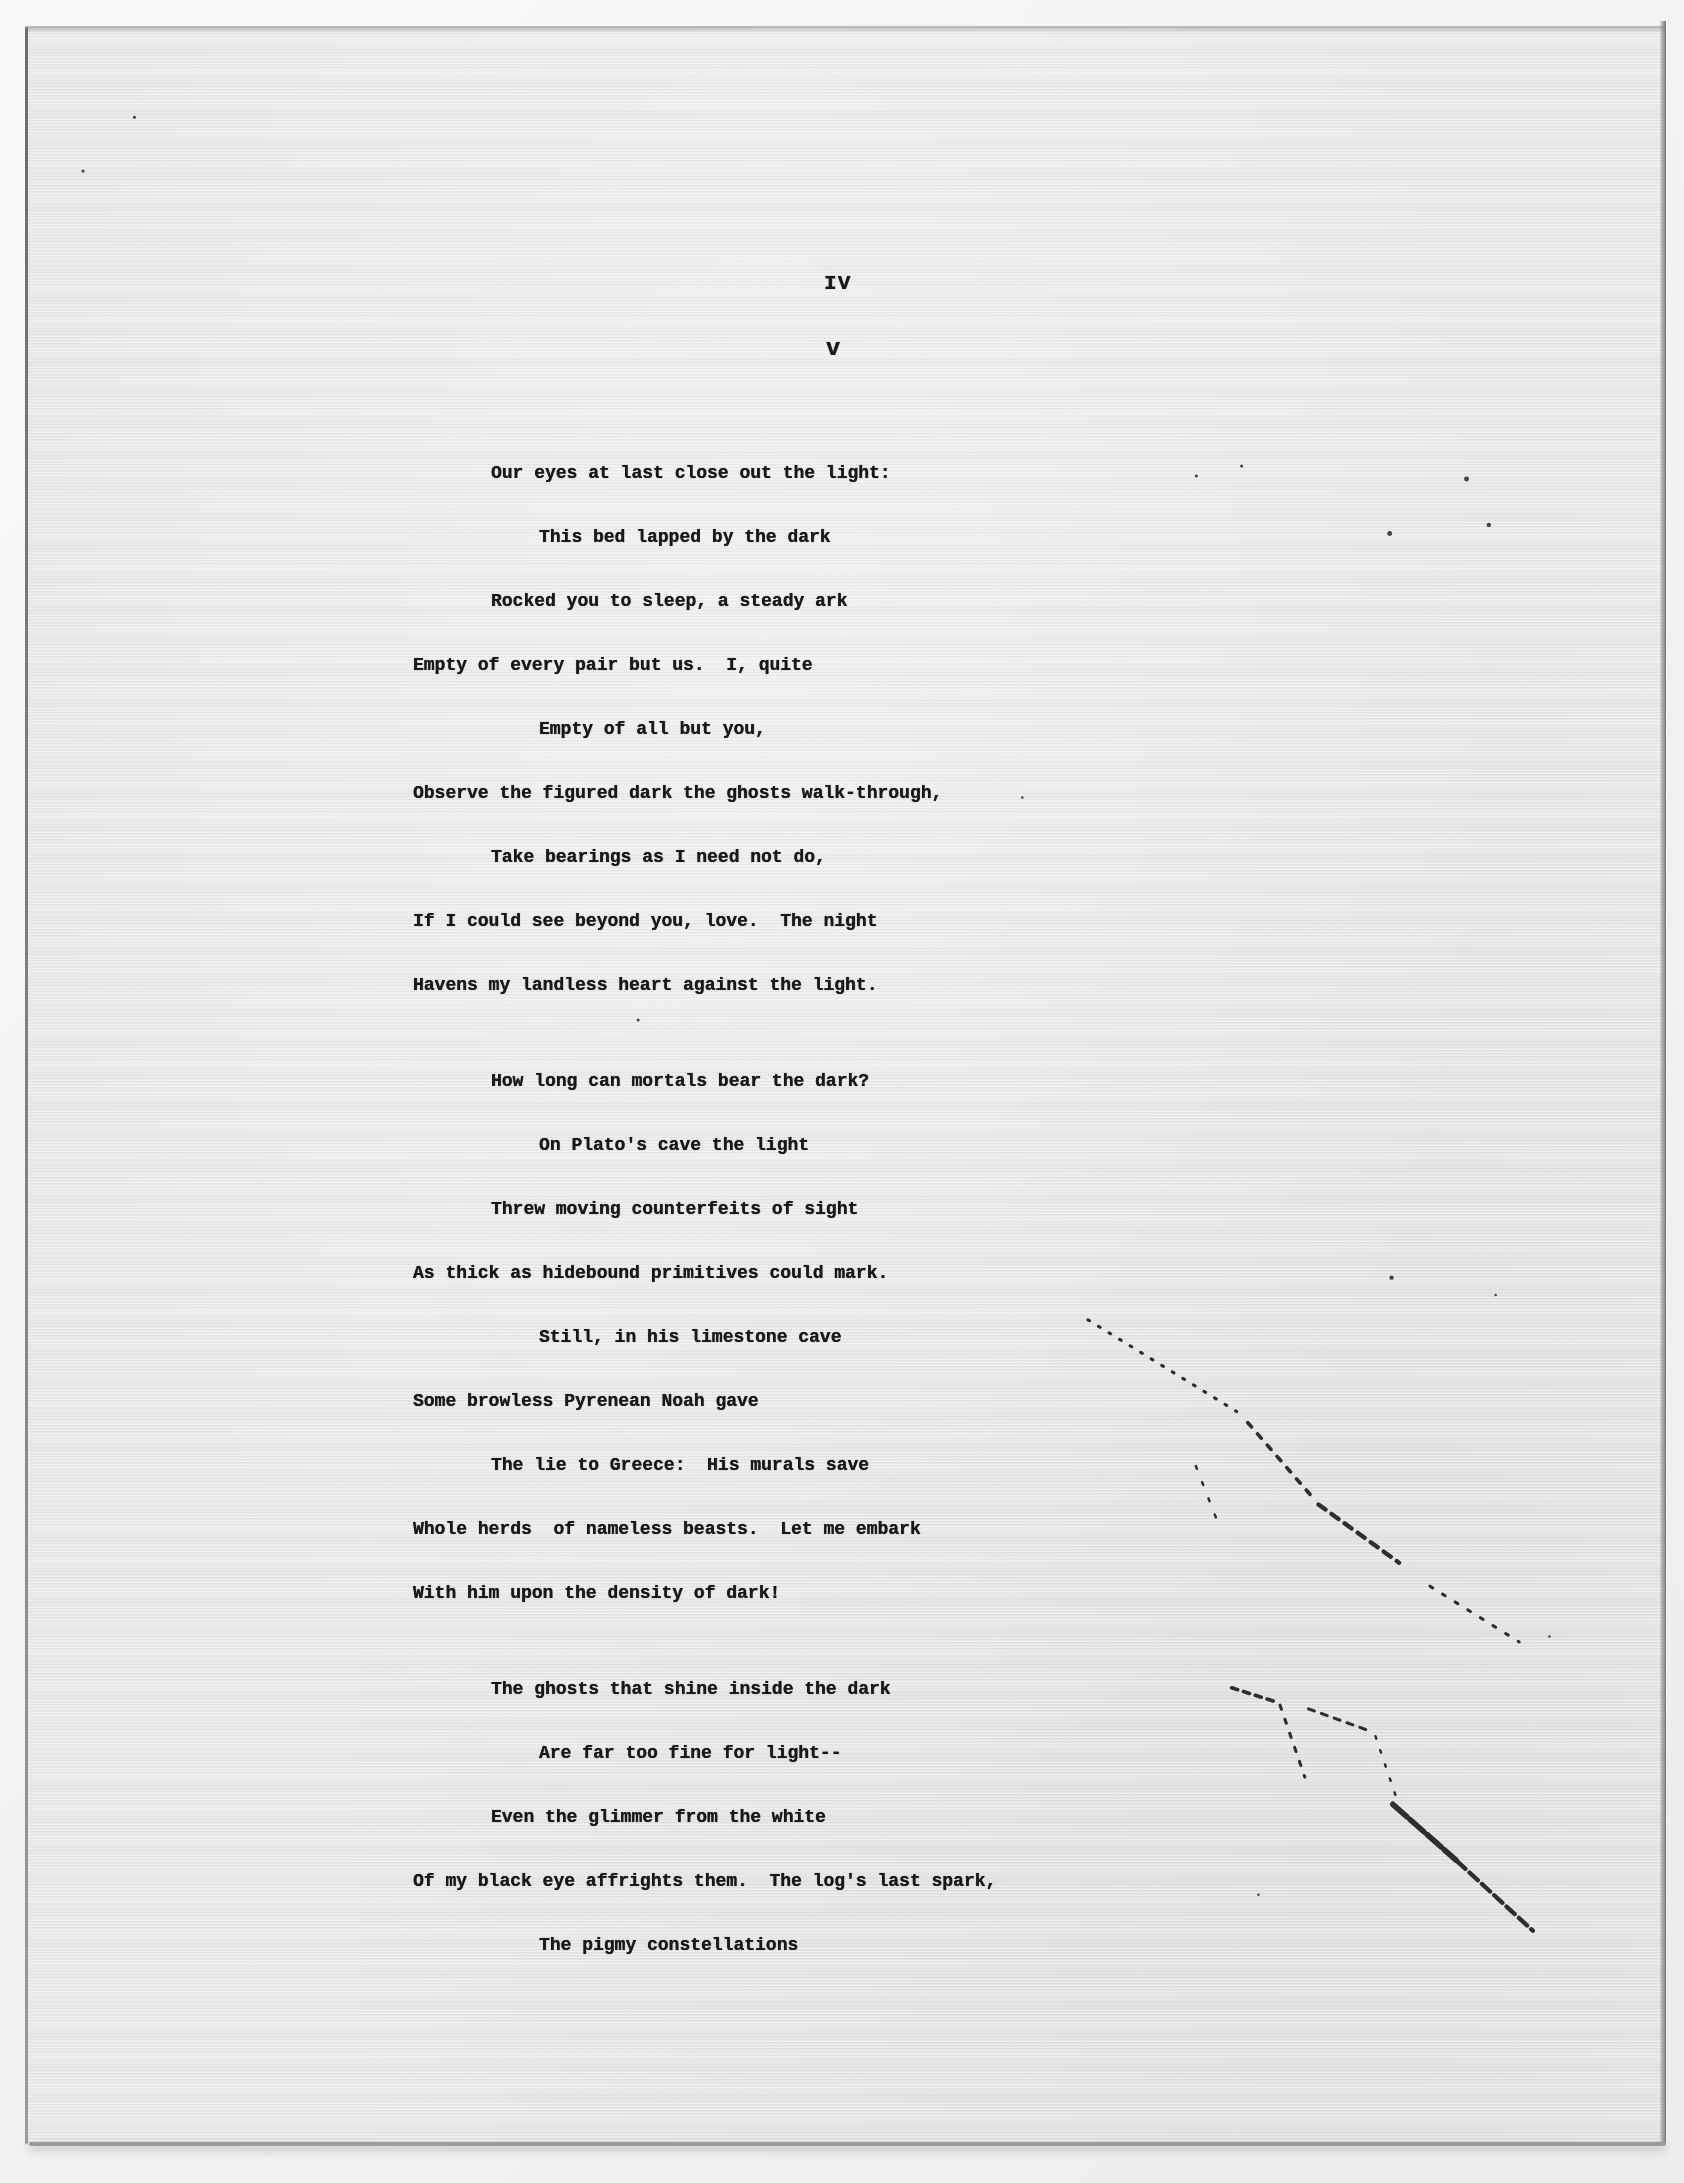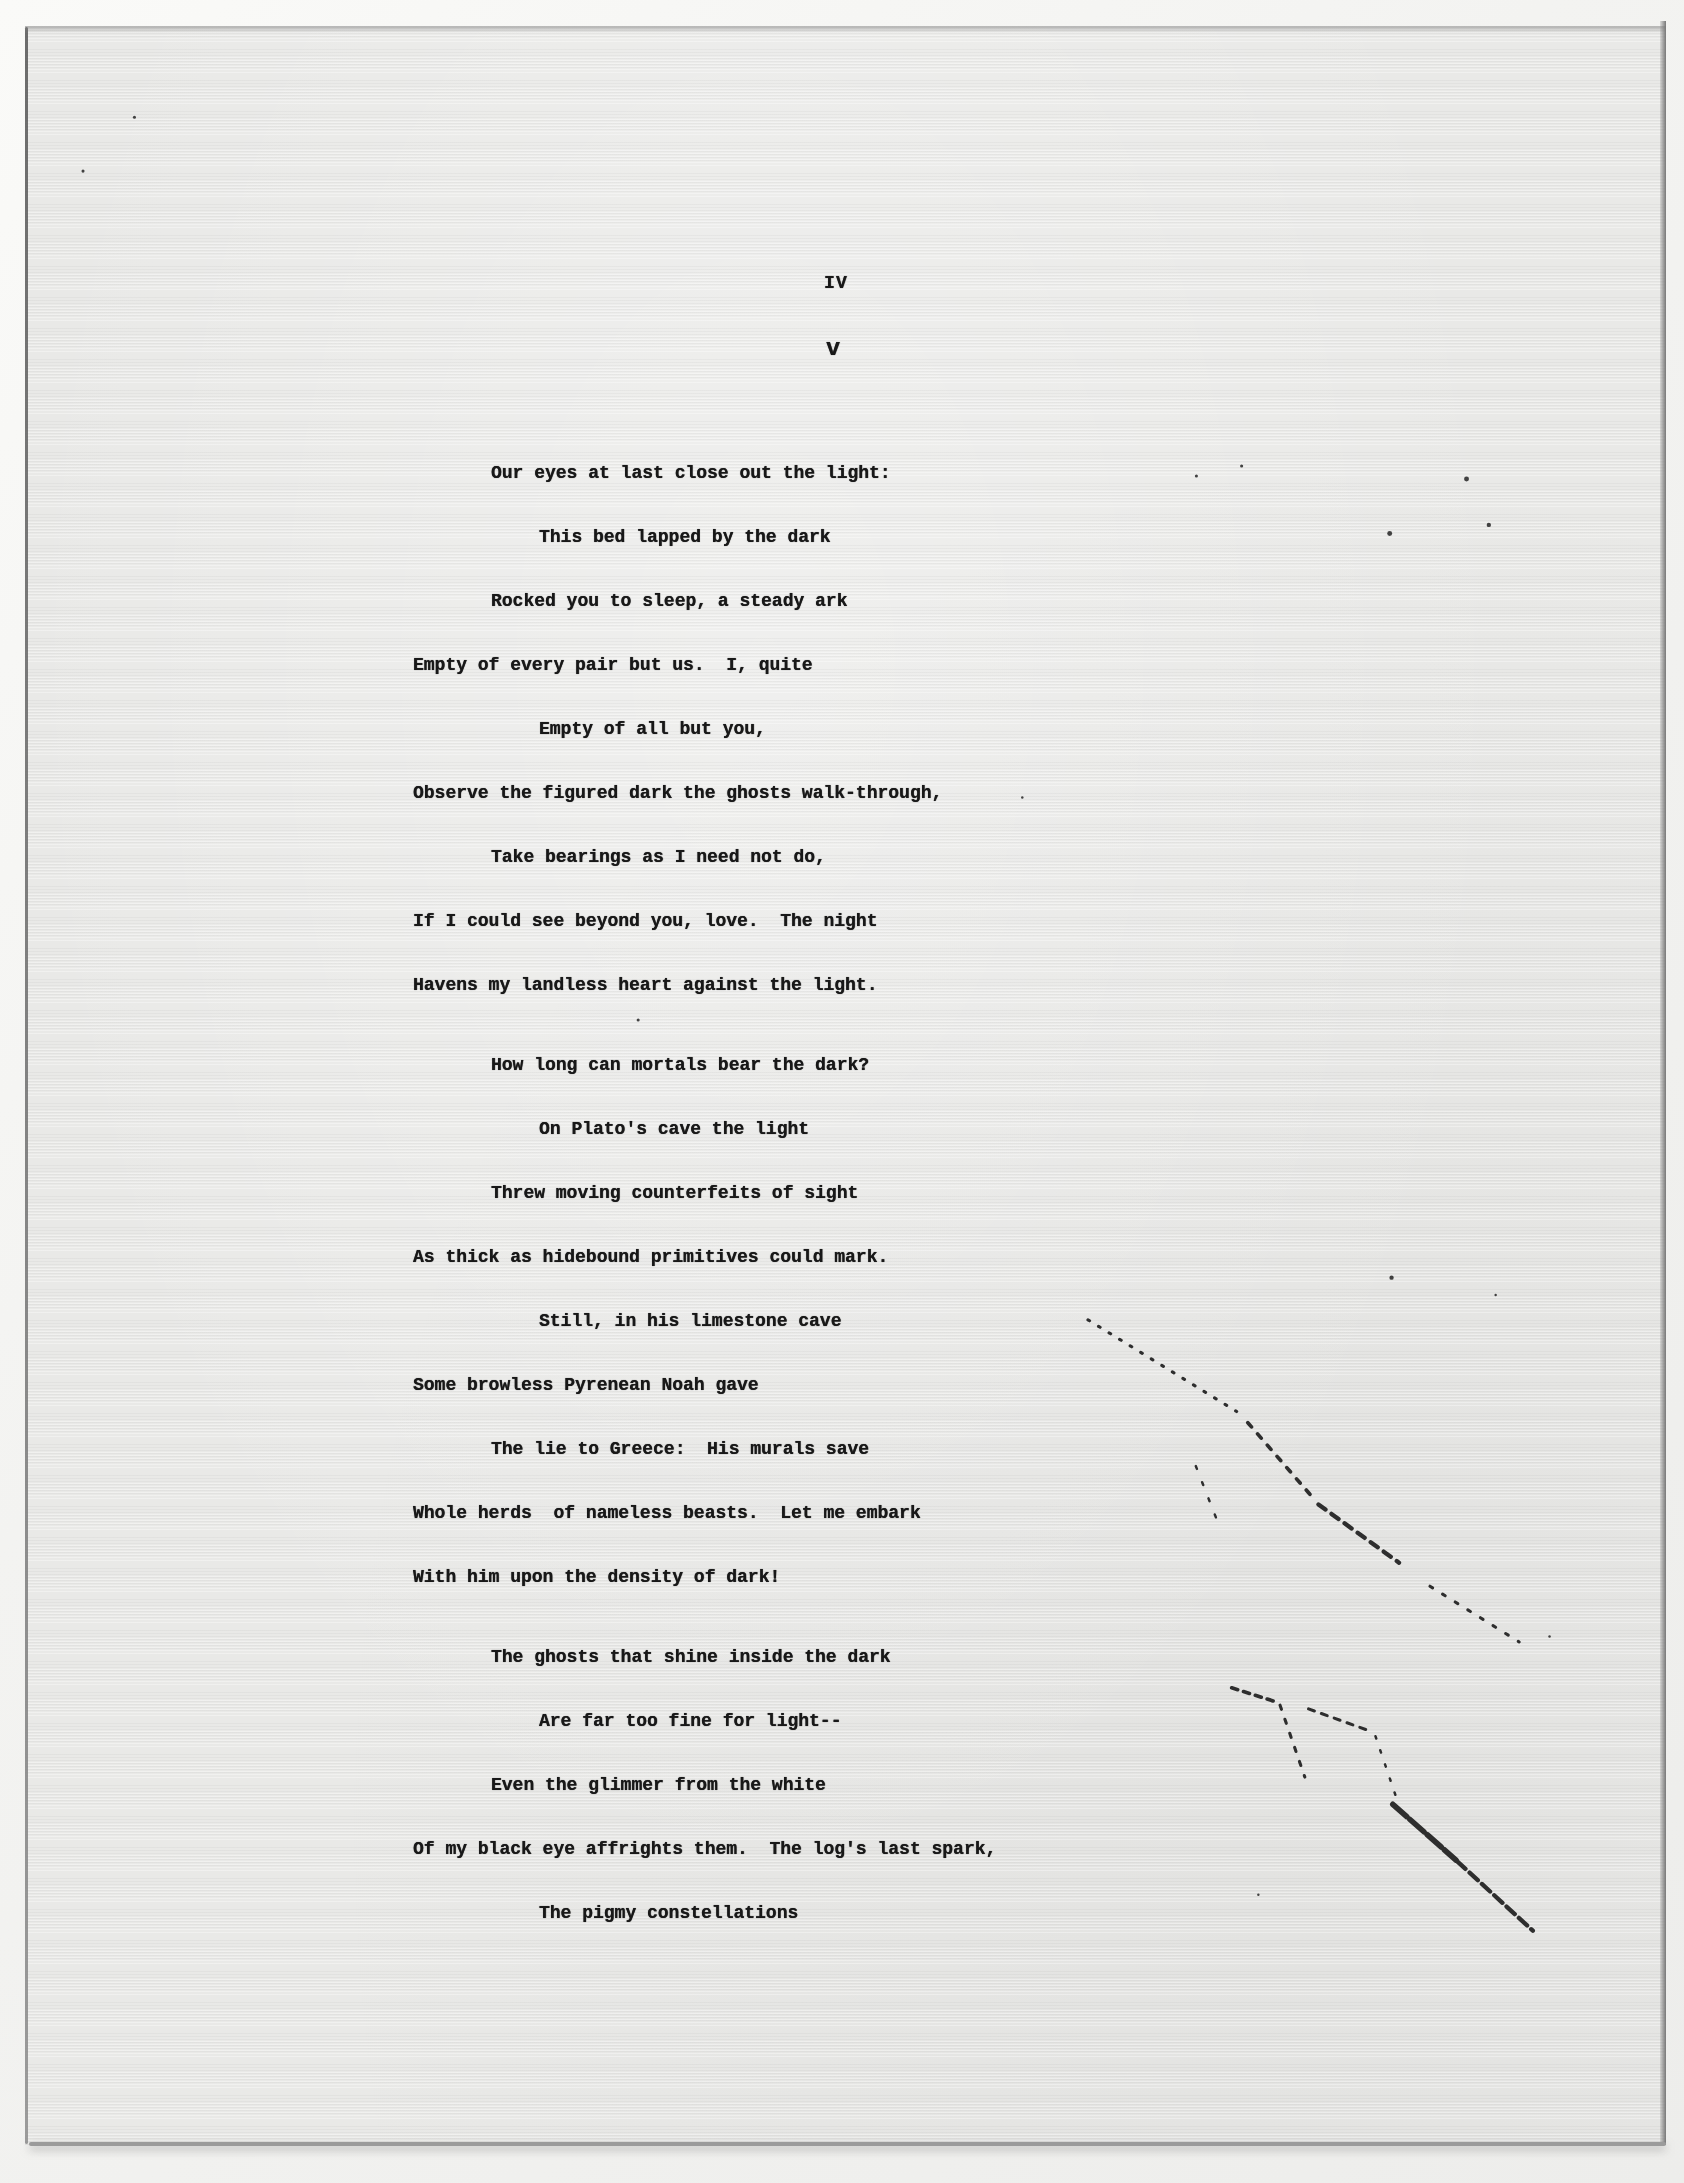--- a/index.html
+++ b/index.html
@@ -37,36 +37,36 @@
     background:linear-gradient(90deg,rgba(150,150,150,0.25),#787878);
   }
   .edge-bottom{
     position:absolute;left:28.5px;top:2142px;width:1637px;height:4.3px;
     background:#9b9b9b;box-shadow:0 3.7px 8.7px rgba(120,120,120,0.55);
     border-radius:2.5px;
   }
   .ink{color:#181818;text-shadow:0 0 0.8px rgba(24,24,24,0.85),0.4px 0.4px 0 rgba(24,24,24,0.35);}
   .part-number{
     position:absolute;left:824px;top:270px;
-    font-weight:700;font-size:18px;line-height:27px;letter-spacing:1.2px;
+    font-weight:700;font-size:21px;line-height:27px;letter-spacing:1.2px;
   }
   .poem-number{
     position:absolute;left:826px;top:336px;
     font-weight:700;font-size:23.5px;line-height:25px;
   }
   .poem{
     position:absolute;left:413px;top:441px;
     font-weight:700;font-size:18px;line-height:64px;
     white-space:pre;
   }
   .line{height:64px;}
   .ind0{padding-left:0;}
   .ind1{padding-left:78px;}
   .ind2{padding-left:126px;}
-  .stanza-start{margin-top:16px;}
+  .stanza-start{margin-top:32px;}
   .ink-overlay{position:absolute;left:0;top:0;width:1684px;height:2183px;pointer-events:none;}
 </style>
 </head>
 <body>
 
 <div class="paper">
   <div class="paper-texture"></div>
 </div>
 
 <div class="edge-left"></div>

